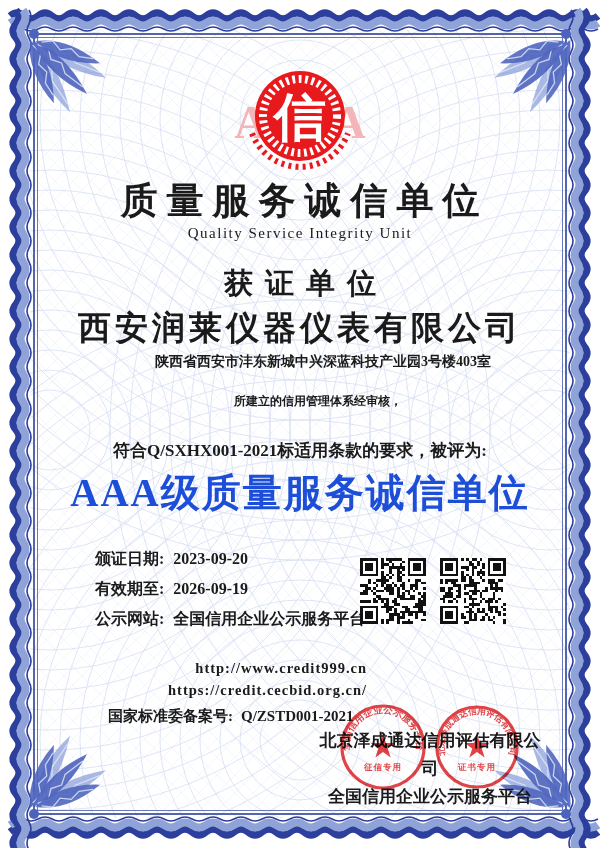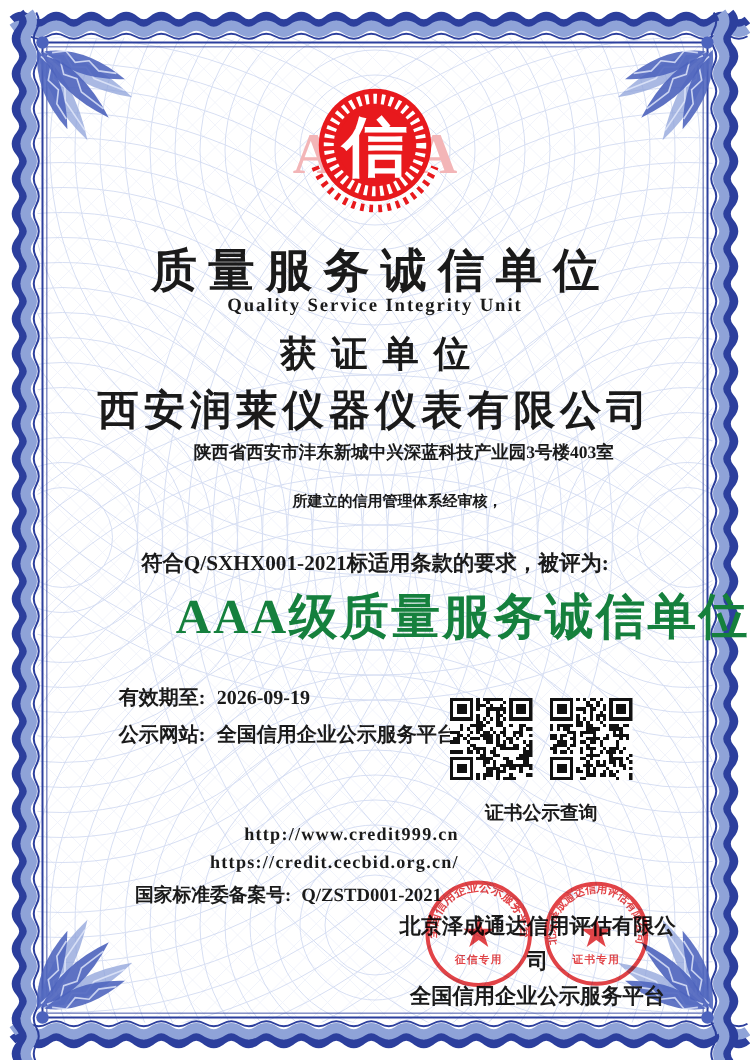--- a/index.html
+++ b/index.html
@@ -6,21 +6,21 @@
   .cert{
     position:relative;width:600px;height:848px;background:#ffffff;overflow:hidden;
     font-family:"Liberation Serif","DejaVu Serif",serif;color:#1a1a1a;margin:0 auto;
   }
   .bg{position:absolute;inset:0;width:600px;height:848px;}
   .abs{position:absolute;left:0;right:0;text-align:center;}
   .watermark{top:96px;font-size:46px;font-weight:bold;letter-spacing:16px;padding-left:16px;
     color:#f3b5b7;z-index:1;}
   .emblem{position:absolute;left:235px;top:56px;width:130px;height:128px;z-index:2;}
   .title{top:176px;font-size:37px;font-weight:bold;letter-spacing:9px;padding-left:9px;z-index:3;}
-  .subtitle{top:237px;font-size:15px;font-weight:bold;letter-spacing:1.5px;z-index:3;text-align:center;}
+  .subtitle{top:225px;font-size:15px;font-weight:normal;letter-spacing:1.5px;z-index:3;text-align:center;}
   .section-title{top:264px;font-size:29px;font-weight:bold;letter-spacing:12px;padding-left:12px;z-index:3;}
   .company{top:306px;font-size:33px;font-weight:bold;letter-spacing:4px;z-index:3;}
   .address{top:353px;font-size:14px;font-weight:bold;z-index:3;padding-left:46px;}
   .body1{top:393px;font-size:12px;font-weight:bold;z-index:3;margin-left:36px;}
   .body2{top:439px;font-size:17px;font-weight:bold;z-index:3;}
   .award{top:466px;font-size:39px;font-weight:bold;letter-spacing:2px;z-index:3;}
   .fields{position:absolute;left:95px;top:548px;width:280px;z-index:3;}
   .frow{display:flex;margin-bottom:8px;line-height:22px;}
   .flabel{font-size:16px;font-weight:bold;white-space:nowrap;}
   .fvalue{font-size:16px;font-weight:bold;margin-left:9px;white-space:nowrap;}
@@ -447,33 +447,37 @@
   <div class="abs watermark" style="color: rgb(243, 181, 183);">AAA</div>
 
   <svg class="emblem" viewBox="0 0 130 128">
     <path d="M17.1 77.4 A51 51 0 0 0 112.9 77.4" fill="none" stroke="#e8191d" stroke-width="6" stroke-dasharray="3 4.2"></path>
     <circle cx="65" cy="60" r="45" fill="#e8191d"></circle>
     <circle cx="65" cy="60" r="37" fill="none" stroke="#ffffff" stroke-width="8" stroke-dasharray="2.8 3.6"></circle>
     <circle cx="65" cy="60" r="30" fill="#e8191d"></circle>
     <text x="65" y="79" text-anchor="middle" font-size="52" font-weight="bold" fill="#ffffff">信</text>
   </svg>
 
-  <h1 class="abs title" style="margin:16px;">质量服务诚信单位</h1>
+  <h1 class="abs title" style="margin:0;">质量服务诚信单位</h1>
   <div class="abs subtitle">Quality Service Integrity Unit</div>
 
   <div class="abs section-title">获证单位</div>
   <div class="abs company">西安润莱仪器仪表有限公司</div>
   <div class="abs address">陕西省西安市沣东新城中兴深蓝科技产业园3号楼403室</div>
 
   <div class="abs body1">所建立的信用管理体系经审核，</div>
   <div class="abs body2">符合Q/SXHX001-2021标适用条款的要求，被评为:</div>
 
-  <div class="abs award" id="award-line" style="color: #15803d; text-align: right;">AAA级质量服务诚信单位</div>
+  <div class="abs award" id="award-line" style="color: #1d4ed8;">AAA级质量服务诚信单位</div>
 
   <div class="fields">
+    <div class="frow">
+      <span class="flabel">颁证日期:</span>
+      <span class="fvalue">2023-09-20</span>
+    </div>
     <div class="frow">
       <span class="flabel">有效期至:</span>
       <span class="fvalue">2026-09-19</span>
     </div>
     <div class="frow">
       <span class="flabel">公示网站:</span>
       <span class="fvalue">全国信用企业公示服务平台</span>
     </div>
   </div>
 
@@ -909,21 +913,20 @@
           <rect x="1" y="1" width="5" height="5" fill="#ffffff"></rect>
           <rect x="2" y="2" width="3" height="3" fill="#111111"></rect>
           <rect x="18" y="0" width="7" height="7" fill="#111111"></rect>
           <rect x="19" y="1" width="5" height="5" fill="#ffffff"></rect>
           <rect x="20" y="2" width="3" height="3" fill="#111111"></rect>
           <rect x="0" y="18" width="7" height="7" fill="#111111"></rect>
           <rect x="1" y="19" width="5" height="5" fill="#ffffff"></rect>
           <rect x="2" y="20" width="3" height="3" fill="#111111"></rect>
         </svg>
     </div>
-    <div class="qrcap">证书公示查询</div>
   </div>
 
   <div class="record">
     <span>国家标准委备案号:</span><span class="val">Q/ZSTD001-2021</span>
   </div>
 
   <div class="issuer">
     <div>北京泽成通达信用评估有限公司</div>
     <div>全国信用企业公示服务平台</div>
   </div>

